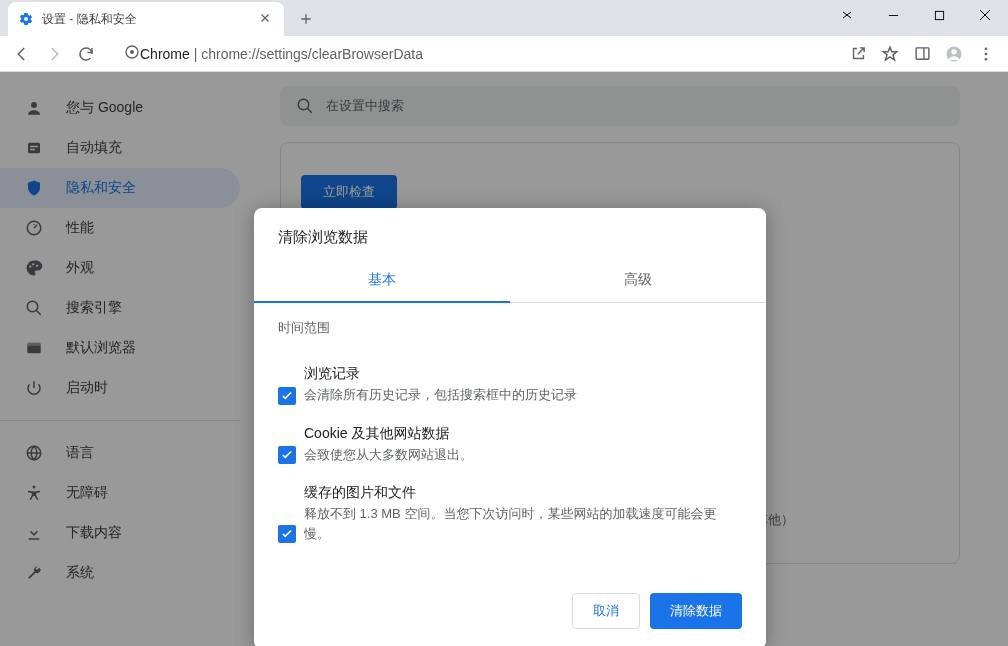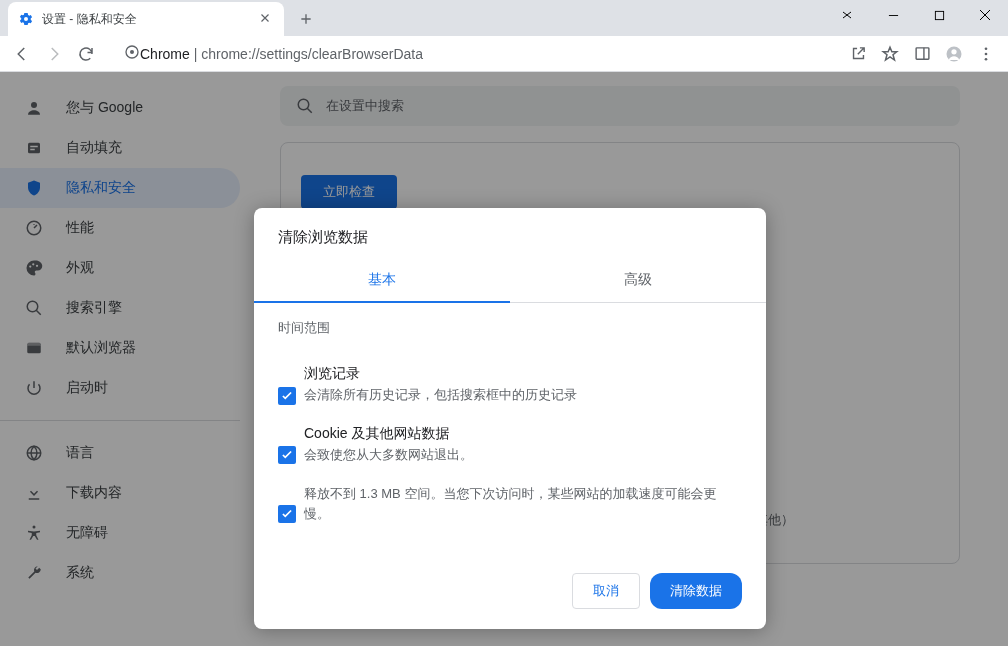--- a/index.html
+++ b/index.html
@@ -48,21 +48,21 @@
 .time-row{display:flex;align-items:center;margin-bottom:18px}
 .time-label{font-size:13px;color:#5f6368}
 .time-select{flex:0 0 200px;height:32px;background:#f1f3f4;border-radius:4px;display:flex;align-items:center;justify-content:space-between;padding:0 12px;font-size:13px;color:#202124}
 .check-row{display:flex;gap:8px;padding:10px 0;align-items:flex-end}
 .checkbox{width:18px;height:18px;background:#1a73e8;border-radius:2px;flex-shrink:0;display:flex;align-items:center;justify-content:center;margin-top:1px}
 .checkbox svg{color:#fff}
 .check-label{font-size:14px;color:#202124;margin-bottom:2px}
 .check-desc{font-size:13px;color:#5f6368;line-height:1.5}
 .modal-footer{display:flex;justify-content:flex-end;gap:10px;padding:16px 24px 20px}
 .btn-outline{background:#fff;border:1px solid #dadce0;color:#1a73e8;border-radius:4px;padding:8px 20px;font-size:13px}
-.btn-primary{background:#1a73e8;border:none;color:#fff;border-radius:12px;padding:8px 20px;font-size:13px}
+.btn-primary{background:#1a73e8;border:none;color:#fff;border-radius:4px;padding:8px 20px;font-size:13px}
 .bottom-row{display:flex;gap:18px;align-items:flex-start;padding:12px 0;font-size:13px;color:#5f6368}
 </style>
 </head>
 <body>
 
 <div class="titlebar">
   <div class="tab">
     <span class="tab-favicon"><svg viewBox="0 0 24 24" width="16" height="16" fill="currentColor">
           <path d="M19.14 12.94a7 7 0 000-1.88l2.03-1.58-2-3.46-2.39.96a7 7 0 00-1.62-.94L14.5 3h-5l-.66 2.54c-.58.24-1.12.55-1.62.94l-2.39-.96-2 3.46 2.03 1.58a7 7 0 000 1.88L2.83 14.5l2 3.46 2.39-.96c.5.39 1.04.7 1.62.94L9.5 21h5l.66-2.54c.58-.24 1.12-.55 1.62-.94l2.39.96 2-3.46-2.03-1.58zM12 15a3 3 0 110-6 3 3 0 010 6z"></path>
         </svg></span>
@@ -242,33 +242,33 @@
               <svg viewBox="0 0 24 24" width="18" height="18" fill="none" stroke="currentColor" stroke-width="2">
                 <circle cx="12" cy="12" r="9"></circle>
                 <path d="M3 12h18M12 3c2.5 2.5 4 5.5 4 9s-1.5 6.5-4 9c-2.5-2.5-4-5.5-4-9s1.5-6.5 4-9z"></path>
               </svg>
             </span>
             <span>语言</span>
           </div>
           <div class="side-item">
             <span class="side-icon">
               <svg viewBox="0 0 24 24" width="18" height="18" fill="currentColor">
-                <path d="M12 3v10l4-4 1.4 1.4L12 16l-5.4-5.6L8 9l4 4V3zM5 19h14v2H5z"></path>
-              </svg>
-            </span>
-            <span>下载内容</span>
-          </div>
-          <div class="side-item">
-            <span class="side-icon">
-              <svg viewBox="0 0 24 24" width="18" height="18" fill="currentColor">
                 <circle cx="12" cy="4" r="2"></circle>
                 <path d="M4 9l8 1 8-1v2l-5 1v3l3 6h-2l-3-5h-2l-3 5H6l3-6v-3l-5-1z"></path>
               </svg>
             </span>
             <span>无障碍</span>
+          </div>
+          <div class="side-item">
+            <span class="side-icon">
+              <svg viewBox="0 0 24 24" width="18" height="18" fill="currentColor">
+                <path d="M12 3v10l4-4 1.4 1.4L12 16l-5.4-5.6L8 9l4 4V3zM5 19h14v2H5z"></path>
+              </svg>
+            </span>
+            <span>下载内容</span>
           </div>
           <div class="side-item">
             <span class="side-icon">
               <svg viewBox="0 0 24 24" width="18" height="18" fill="currentColor">
                 <path d="M21 7a5 5 0 01-7 4.6L6 19.6 4.4 18l8-8A5 5 0 0117 3l-3 3 2 2 3-3c.6.6 1 1.3 2 2z"></path>
               </svg>
             </span>
             <span>系统</span>
           </div>
         </div>
@@ -343,20 +343,21 @@
               <div class="check-desc">会致使您从大多数网站退出。</div>
             </div>
           </div>
           <div class="check-row">
             <div class="checkbox">
               <svg viewBox="0 0 24 24" width="14" height="14" stroke="currentColor" stroke-width="3" fill="none">
                 <path d="M5 12l4 4 10-10"></path>
               </svg>
             </div>
             <div>
+              <div class="check-label">缓存的图片和文件</div>
               <div class="check-desc">释放不到 1.3 MB 空间。当您下次访问时，某些网站的加载速度可能会更慢。</div>
             </div>
           </div>
         </div>
     </div>
     <div class="modal-footer">
       <button class="btn-outline">取消</button>
       <button class="btn-primary">清除数据</button>
     </div>
   </div>

